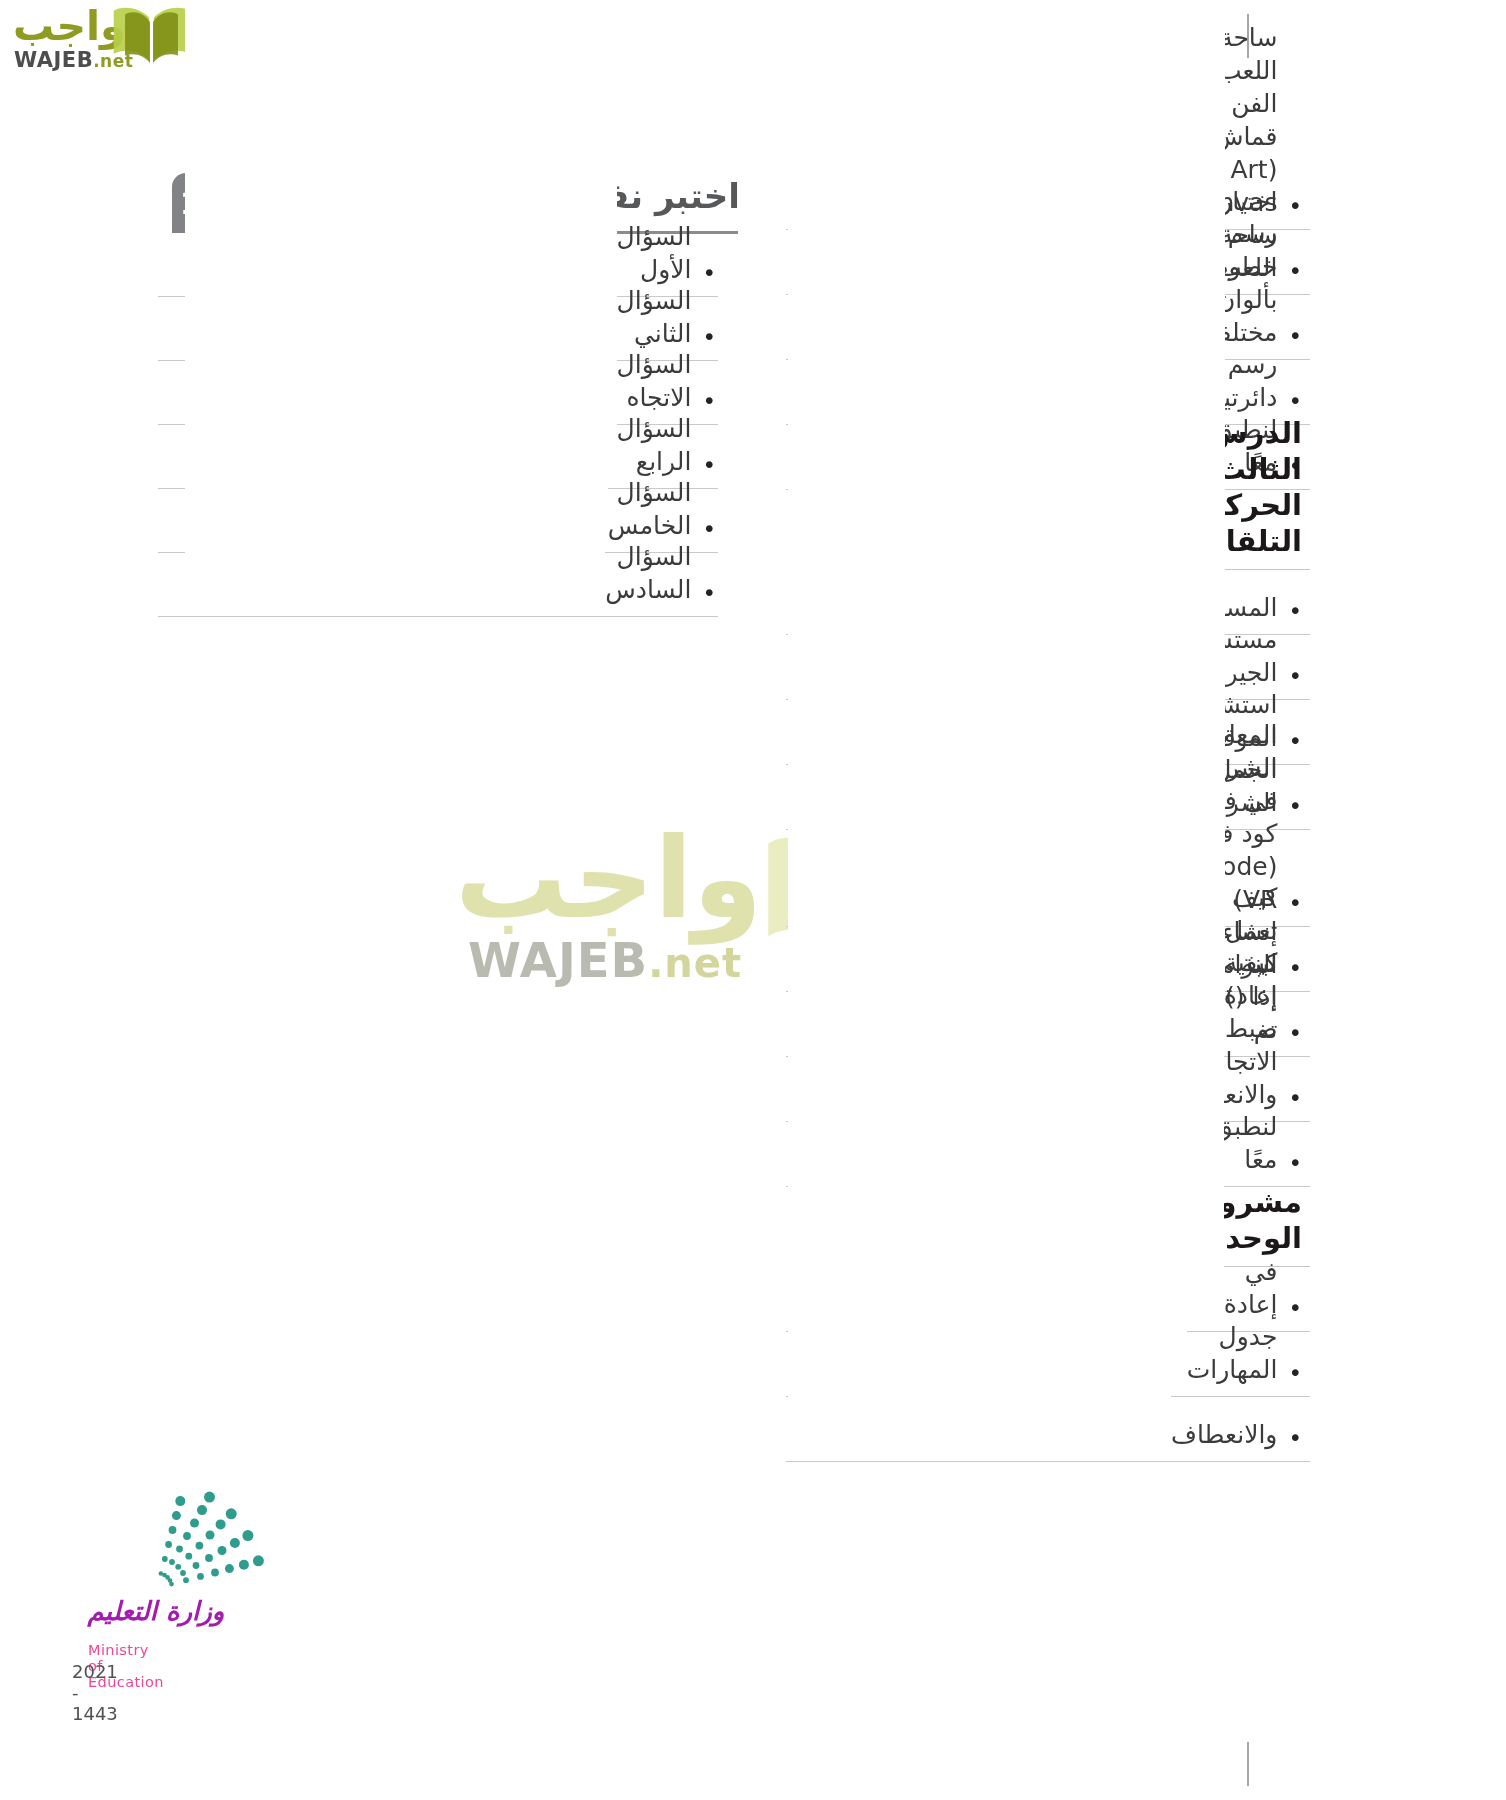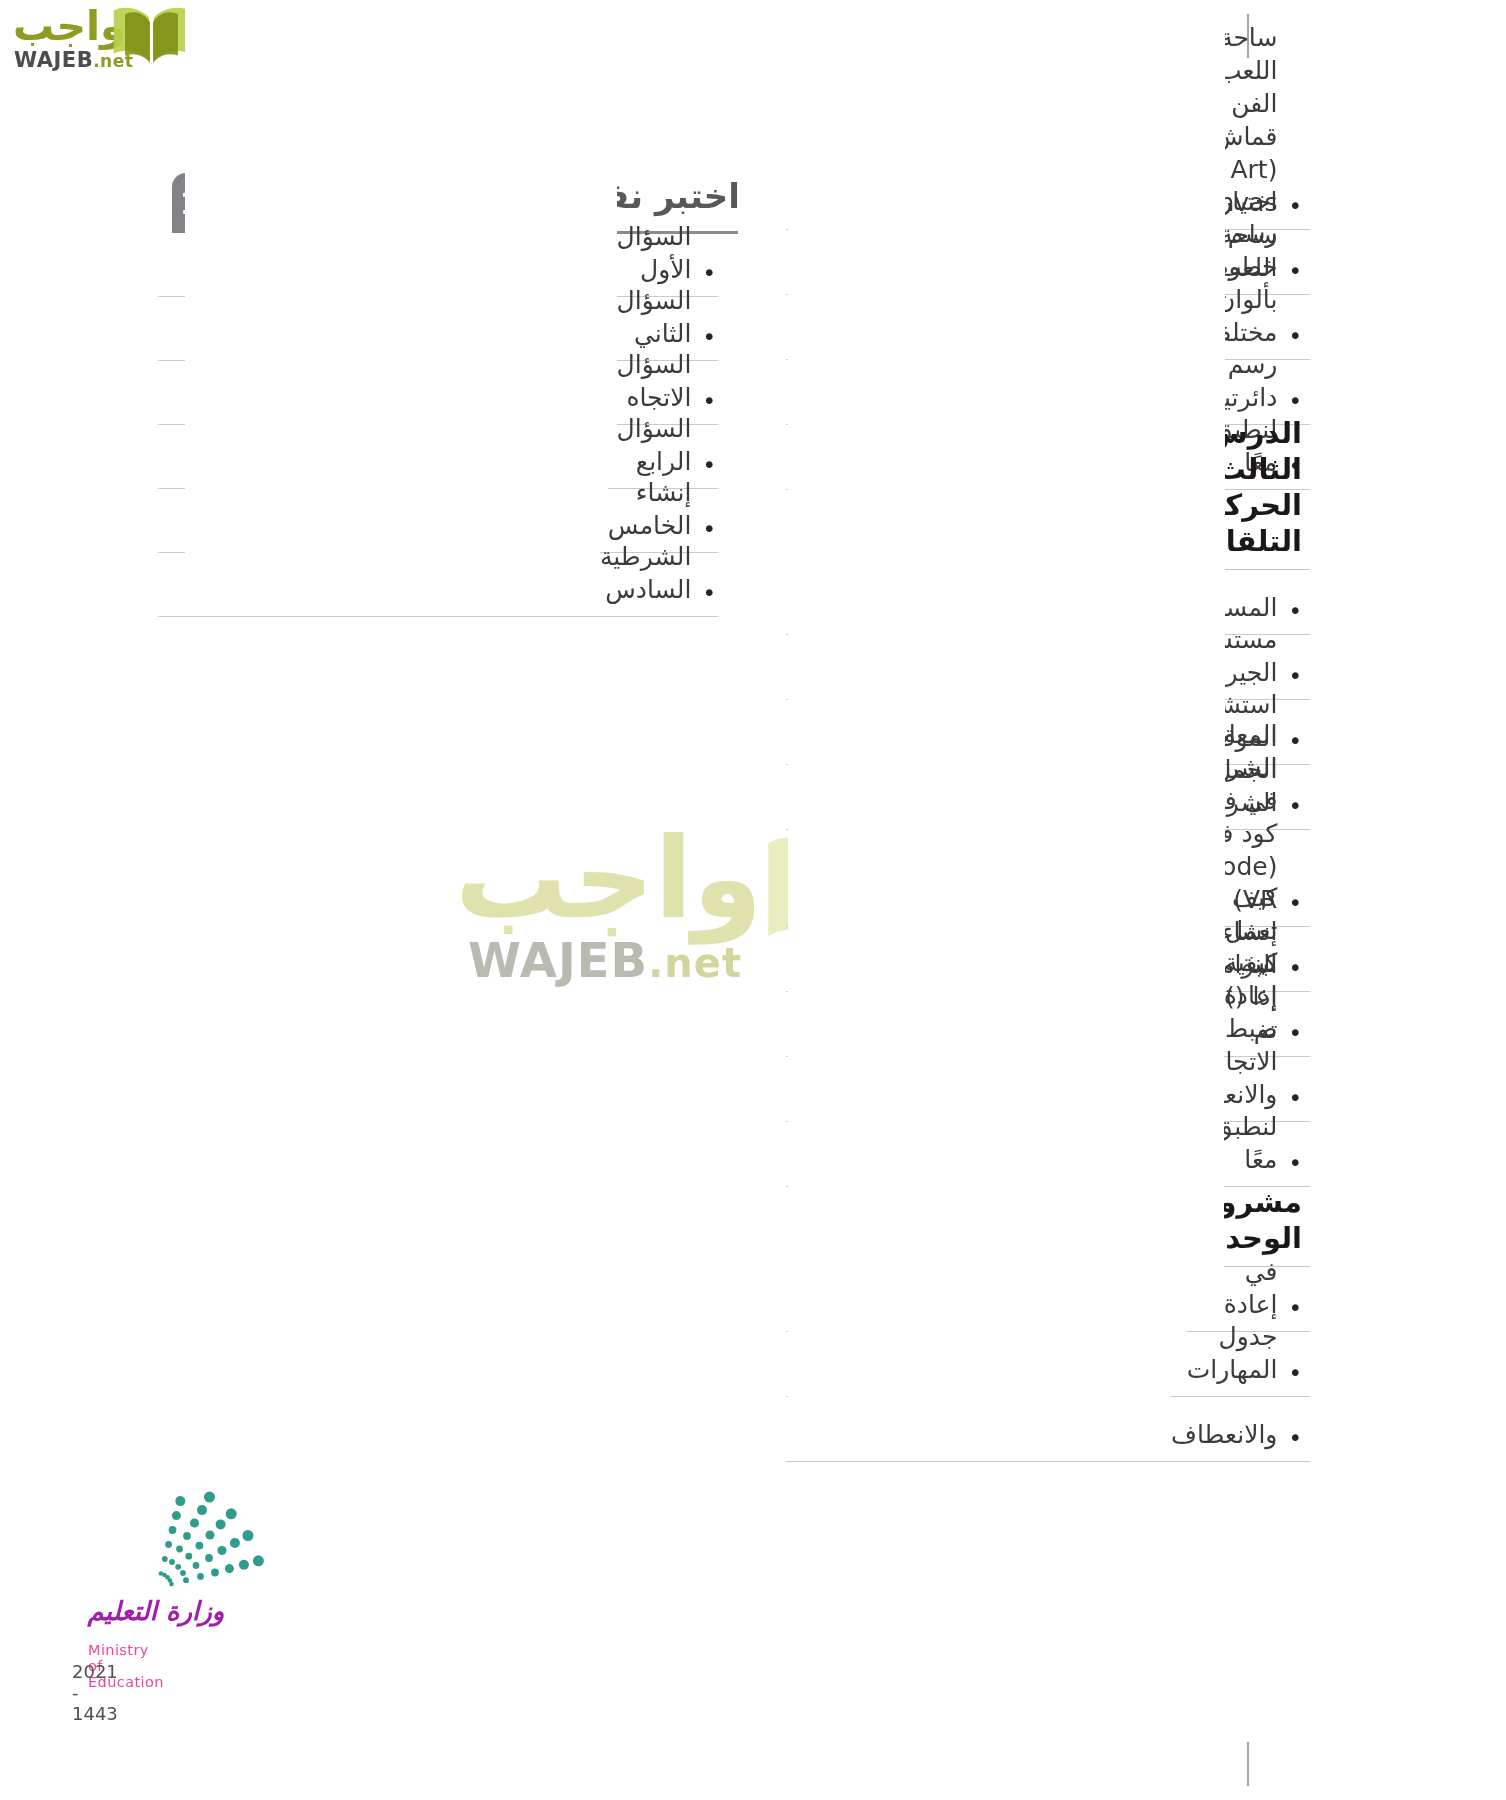--- a/index.html
+++ b/index.html
@@ -306,30 +306,30 @@
       <span class="lbl-wrap">
             <span class="label">السؤال الرابع</span>
           </span>
     </span>
     <span class="page-num page">111</span>
   </div>
       <div class="row">
     <span class="rt">
       <span class="bullet">•</span>
       <span class="lbl-wrap">
-            <span class="label">إنشاء الخامس</span>
+            <span class="label">السؤال الخامس</span>
           </span>
     </span>
     <span class="page-num page">112</span>
   </div>
       <div class="row">
     <span class="rt">
       <span class="bullet">•</span>
       <span class="lbl-wrap">
-            <span class="label">الشرطية السادس</span>
+            <span class="label">السؤال السادس</span>
           </span>
     </span>
     <span class="page-num page">113</span>
   </div>
     </div>
 
   <div class="moe">
     <svg class="moe-dots" viewBox="0 0 150 115">
         <circle cx="39.5" cy="101.1" r="2.3" fill="#2f9c8d"></circle>
         <circle cx="54.0" cy="97.2" r="2.9" fill="#2f9c8d"></circle>

